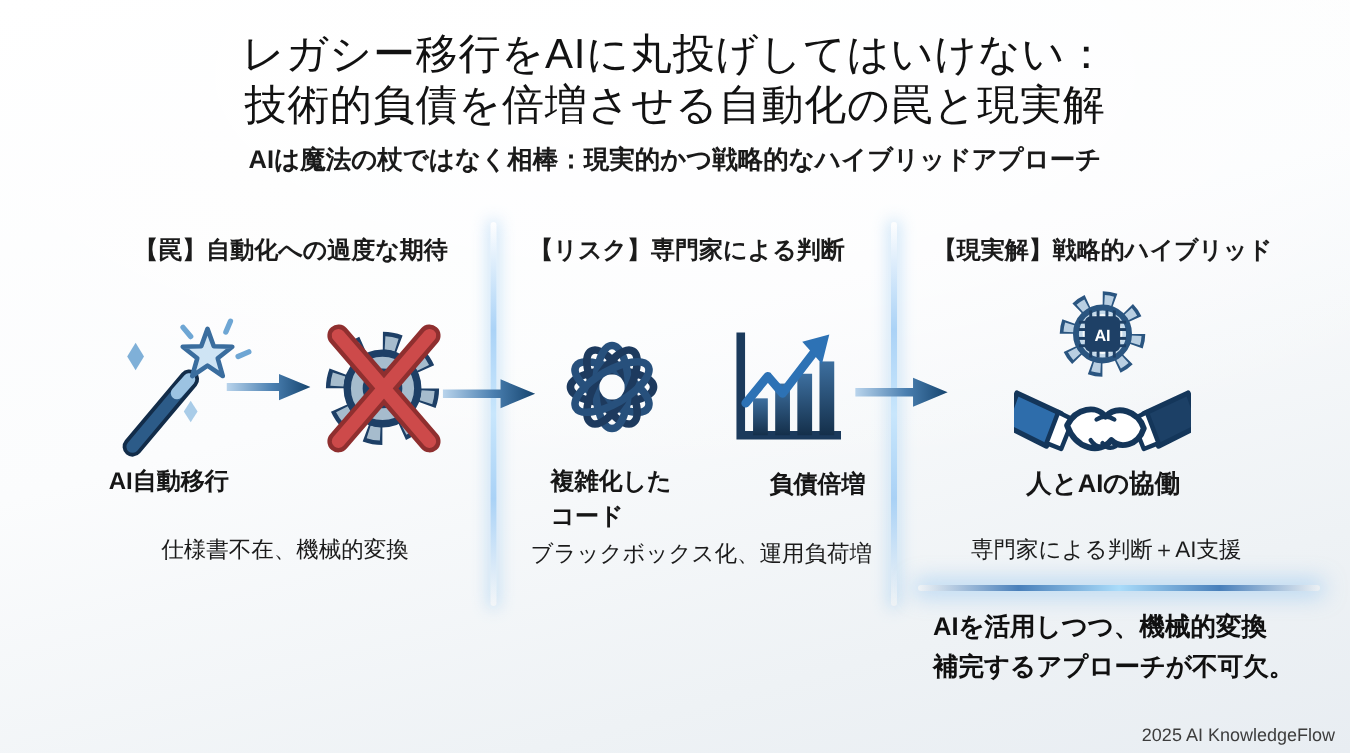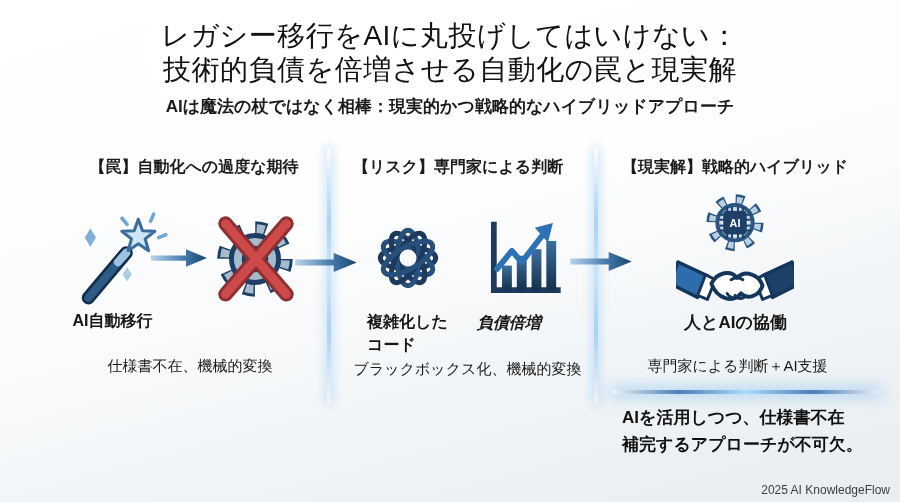--- a/index.html
+++ b/index.html
@@ -26,21 +26,21 @@
   .gearx{left:206px;top:208px;width:98px;height:98px;}
   .arrow2{left:295px;top:250px;width:62px;height:25px;z-index:3;}
   .knot{left:366px;top:216px;width:84px;height:84px;}
   .barchart{left:484px;top:218px;width:82px;height:82px;}
   .arrow3{left:570px;top:249px;width:62px;height:25px;z-index:3;}
   .handshake{left:676px;top:194px;width:118px;height:134px;}
   .il{position:absolute;font-weight:700;color:#161616;white-space:pre-line;font-size:16px;}
   .label-wand{left:50px;top:311px;width:125px;text-align:center;}
   .label-gearx{left:192px;top:306px;width:125px;text-align:center;line-height:22px;}
   .label-knot{left:367px;top:310px;width:130px;text-align:left;line-height:23px;}
-  .label-bar{left:477px;top:313px;width:100px;text-align:left;font-style:italic;}
+  .label-bar{left:477px;top:313px;width:100px;text-align:right;}
   .label-hand{left:663px;top:311px;width:145px;text-align:center;font-size:17px;}
   .caption{position:absolute;text-align:center;font-weight:400;font-size:15px;color:#1b1b1b;}
   .cap1{left:40px;top:357px;width:300px;}
   .cap2{left:335px;top:360px;width:265px;}
   .cap3{left:620px;top:357px;width:235px;}
   .vdivider{position:absolute;top:148px;height:256px;width:4px;border-radius:2px;
     background:linear-gradient(180deg,rgba(140,195,240,0) 0%,rgba(150,200,245,.8) 28%,rgba(200,230,252,1) 50%,rgba(150,200,245,.8) 72%,rgba(140,195,240,0) 100%);
     box-shadow:0 0 10px 2px rgba(140,195,240,.45);}
   .vd1{left:327px;} .vd2{left:594px;}
   .hdivider{position:absolute;left:612px;top:390px;width:268px;height:4px;border-radius:2px;
@@ -207,22 +207,22 @@
     </svg>
   </div>
 
   <div class="il label-wand">AI自動移行</div>
   <div class="il label-knot">複雑化した
 コード</div>
   <div class="il label-bar">負債倍増</div>
   <div class="il label-hand">人とAIの協働</div>
 
   <div class="caption cap1">仕様書不在、機械的変換</div>
-  <div class="caption cap2">ブラックボックス化、機械的変換</div>
+  <div class="caption cap2">ブラックボックス化、運用負荷増</div>
   <div class="caption cap3">専門家による判断＋AI支援</div>
 
   <div class="hdivider"></div>
-  <div class="note">AIを活用しつつ、仕様書不在
+  <div class="note">AIを活用しつつ、機械的変換
 補完するアプローチが不可欠。</div>
 
   <div class="footer">2025 AI KnowledgeFlow</div>
 
 </div>
 
 </body></html>

